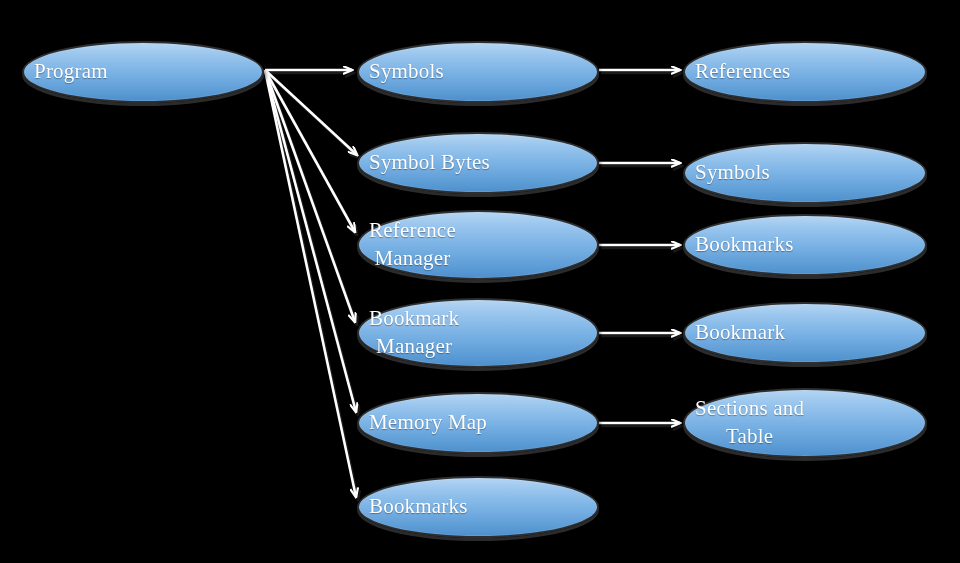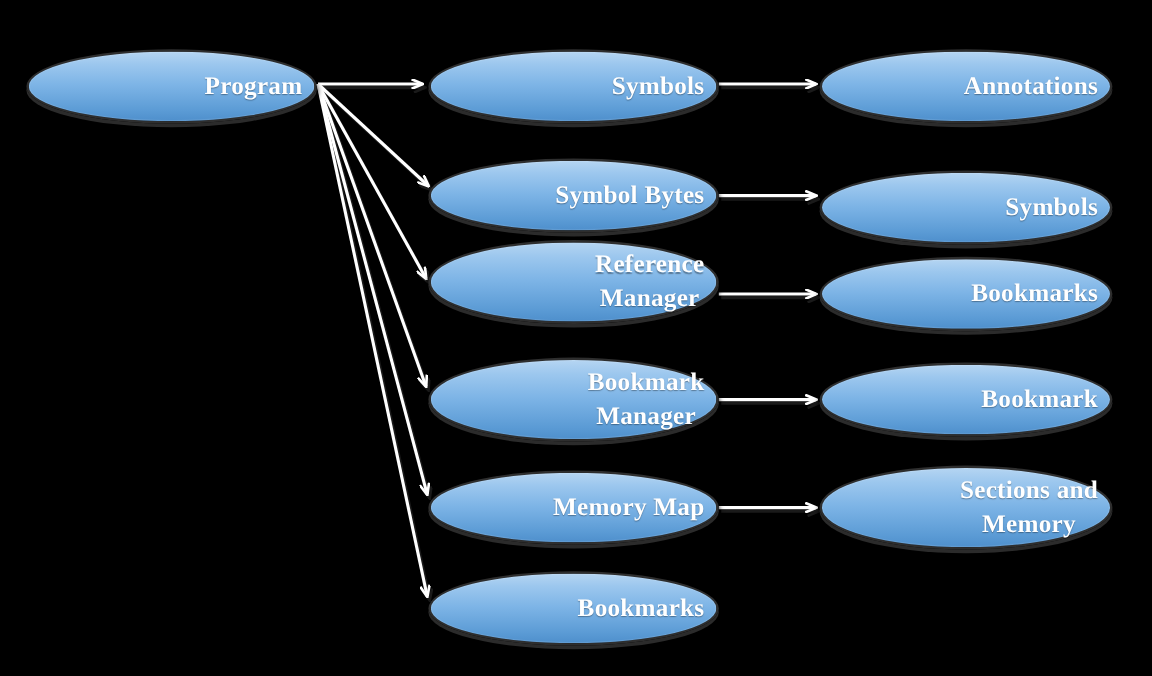--- a/index.html
+++ b/index.html
@@ -20,30 +20,29 @@
     left: 0;
     top: 0;
     width: 960px;
     height: 563px;
     pointer-events: none;
   }
   .node {
     position: absolute;
     display: flex;
     align-items: center;
-    justify-content: flex-end;
+    justify-content: flex-start;
     border-radius: 50%;
     background: linear-gradient(to bottom, #b5d5f2 0%, #9cc7ee 18%, #7db4e6 48%, #5b9bd5 85%, #4e8fcc 100%);
     box-shadow: 0 3px 0 0 #2b2b2b, 0 4px 4px 1px rgba(0,0,0,0.85), inset 0 0 0 1px rgba(255,255,255,0.10);
     border: 2px solid #2e2e2e;
     box-sizing: border-box;
     text-align: center;
     color: #ffffff;
     z-index: 2;
-    font-weight: bold;
   }
   .node-label {
     font-size: 21px;
     line-height: 1.32;
     color: #ffffff;
     letter-spacing: 0.2px;
     text-shadow: 0 1px 1px rgba(0,0,0,0.35);
     padding: 0 10px;
     white-space: pre-line;
     user-select: none;
@@ -94,45 +93,45 @@
   <div id="nodes">
       <div class="node" style="left: 22px; top: 41px; width: 242px; height: 62px;">
         <span class="node-label">Program</span>
       </div>
       <div class="node" style="left: 357px; top: 41px; width: 242px; height: 62px;">
         <span class="node-label">Symbols</span>
       </div>
       <div class="node" style="left: 357px; top: 132px; width: 242px; height: 62px;">
         <span class="node-label">Symbol Bytes</span>
       </div>
-      <div class="node" style="left: 357px; top: 200px; width: 242px; height: 70px;">
+      <div class="node" style="left: 357px; top: 210px; width: 242px; height: 70px;">
         <span class="node-label">Reference
 Manager</span>
       </div>
       <div class="node" style="left: 357px; top: 298px; width: 242px; height: 70px;">
         <span class="node-label">Bookmark
 Manager</span>
       </div>
       <div class="node" style="left: 357px; top: 392px; width: 242px; height: 62px;">
         <span class="node-label">Memory Map</span>
       </div>
       <div class="node" style="left: 357px; top: 476px; width: 242px; height: 62px;">
         <span class="node-label">Bookmarks</span>
       </div>
       <div class="node" style="left: 683px; top: 41px; width: 244px; height: 62px;">
-        <span class="node-label">Annotations</span>
+        <span class="node-label">References</span>
       </div>
       <div class="node" style="left: 683px; top: 142px; width: 244px; height: 62px;">
         <span class="node-label">Symbols</span>
       </div>
       <div class="node" style="left: 683px; top: 214px; width: 244px; height: 62px;">
         <span class="node-label">Bookmarks</span>
       </div>
       <div class="node" style="left: 683px; top: 302px; width: 244px; height: 62px;">
         <span class="node-label">Bookmark</span>
       </div>
       <div class="node" style="left: 683px; top: 388px; width: 244px; height: 70px;">
         <span class="node-label">Sections and
-Memory</span>
+Table</span>
       </div>
     </div>
 
 </div>
 
 </body></html>

